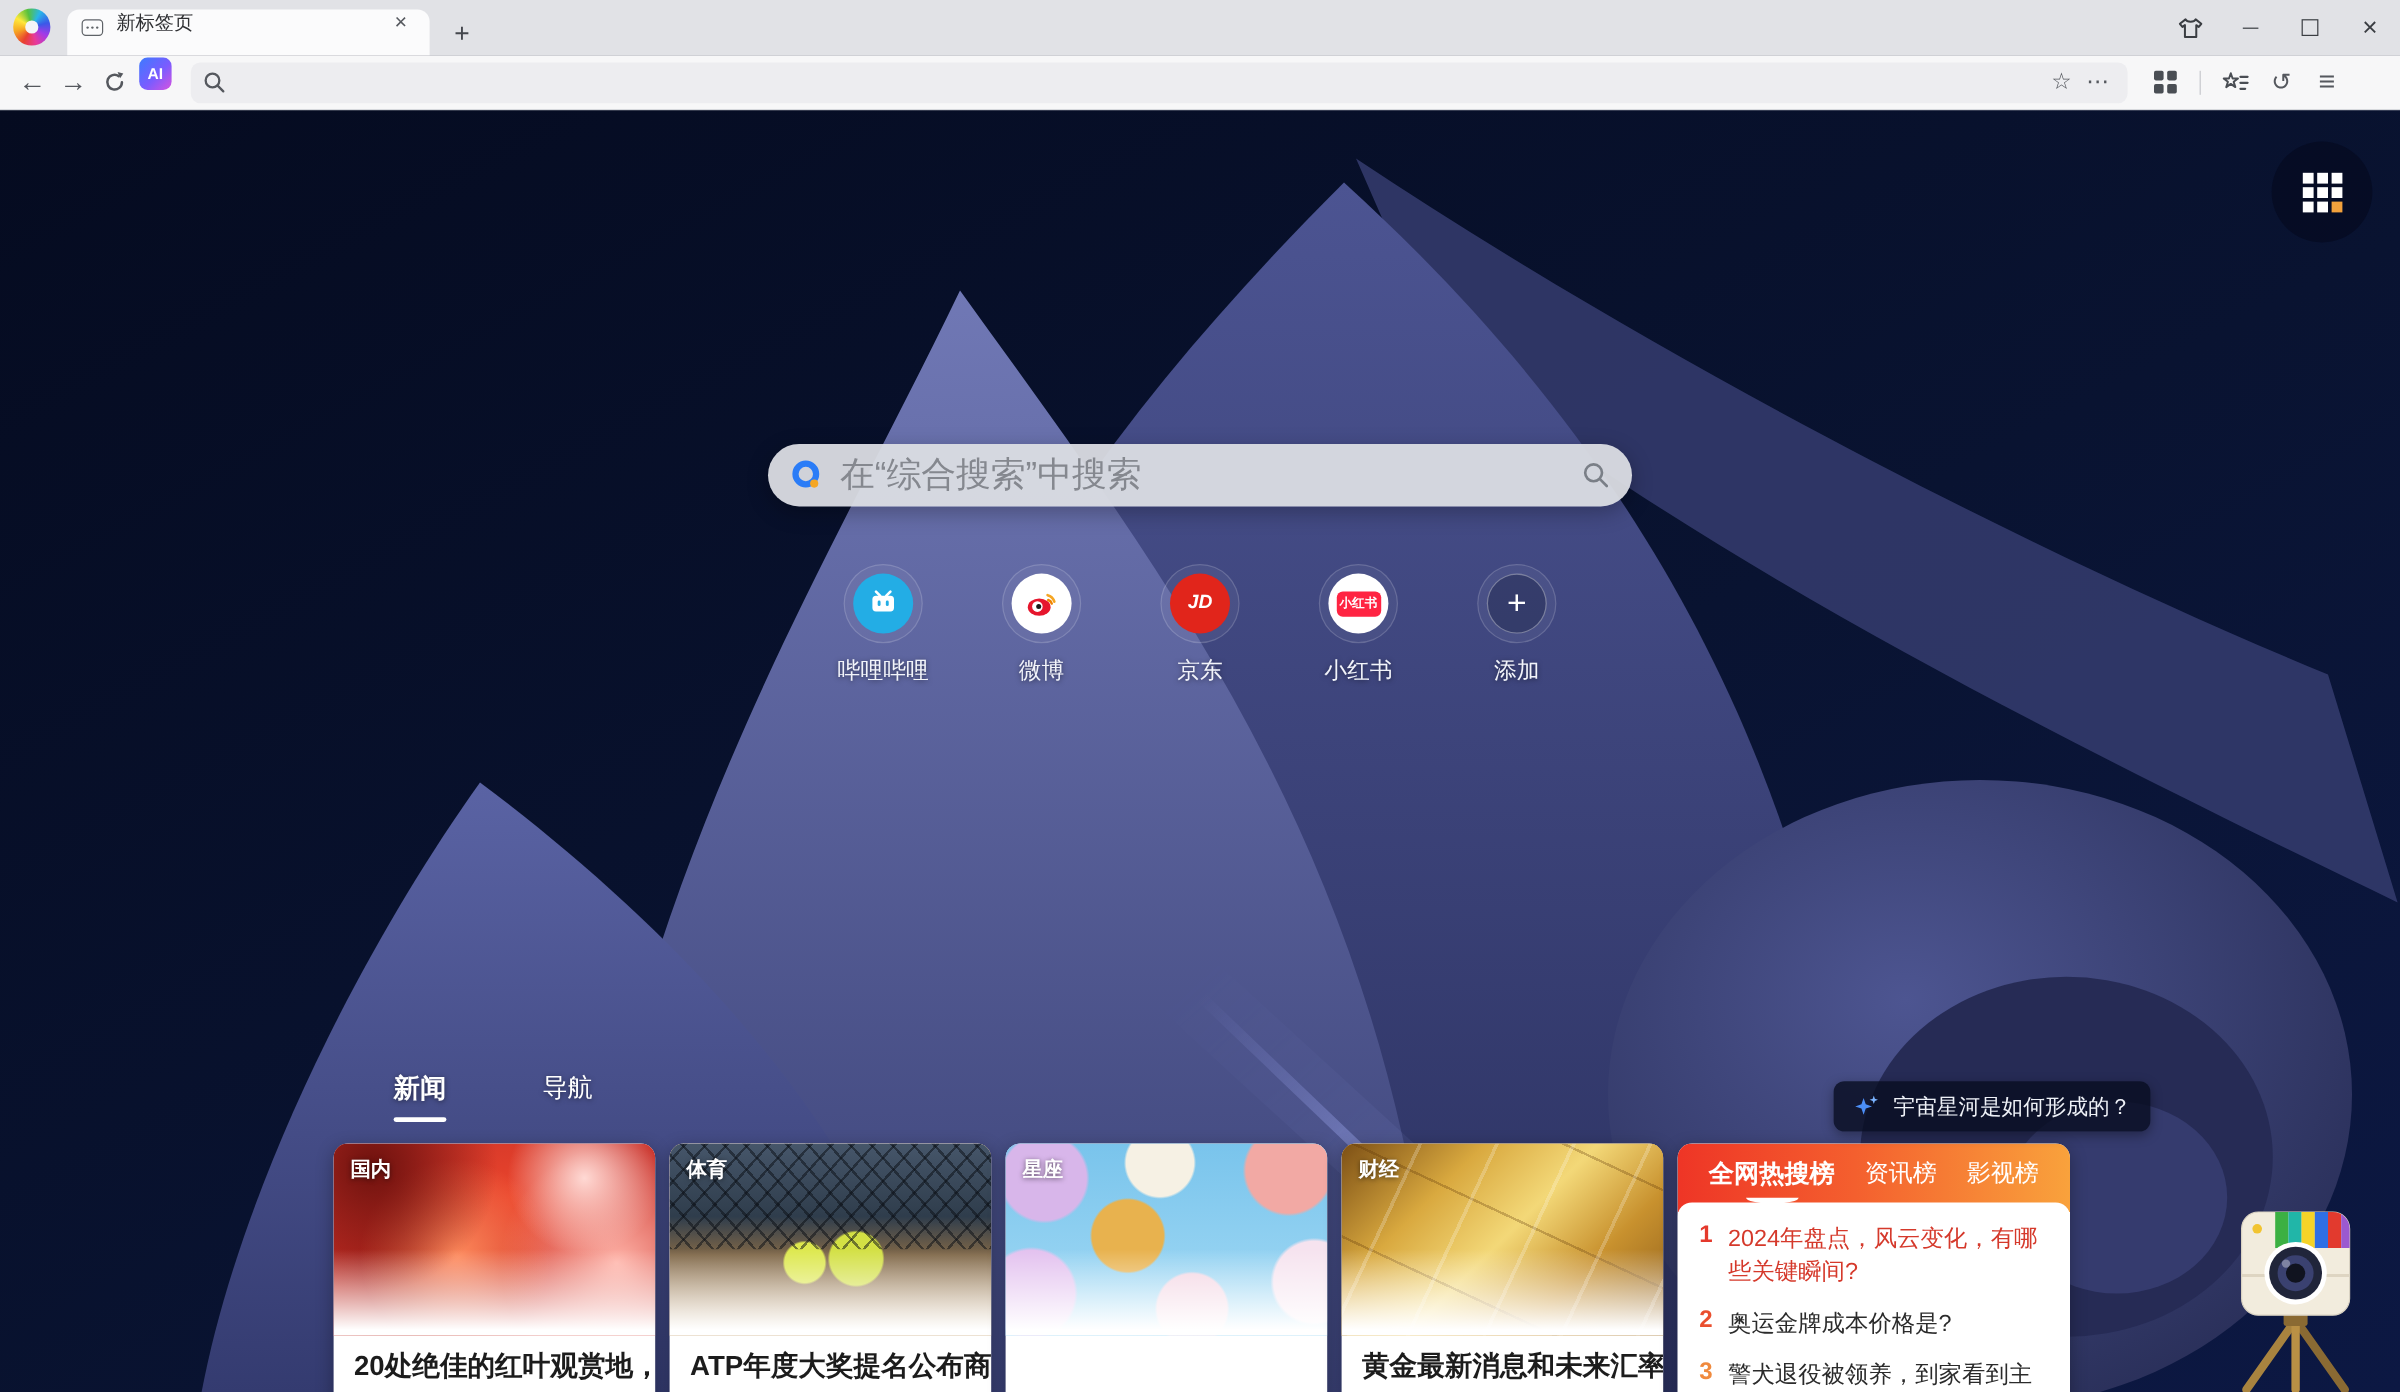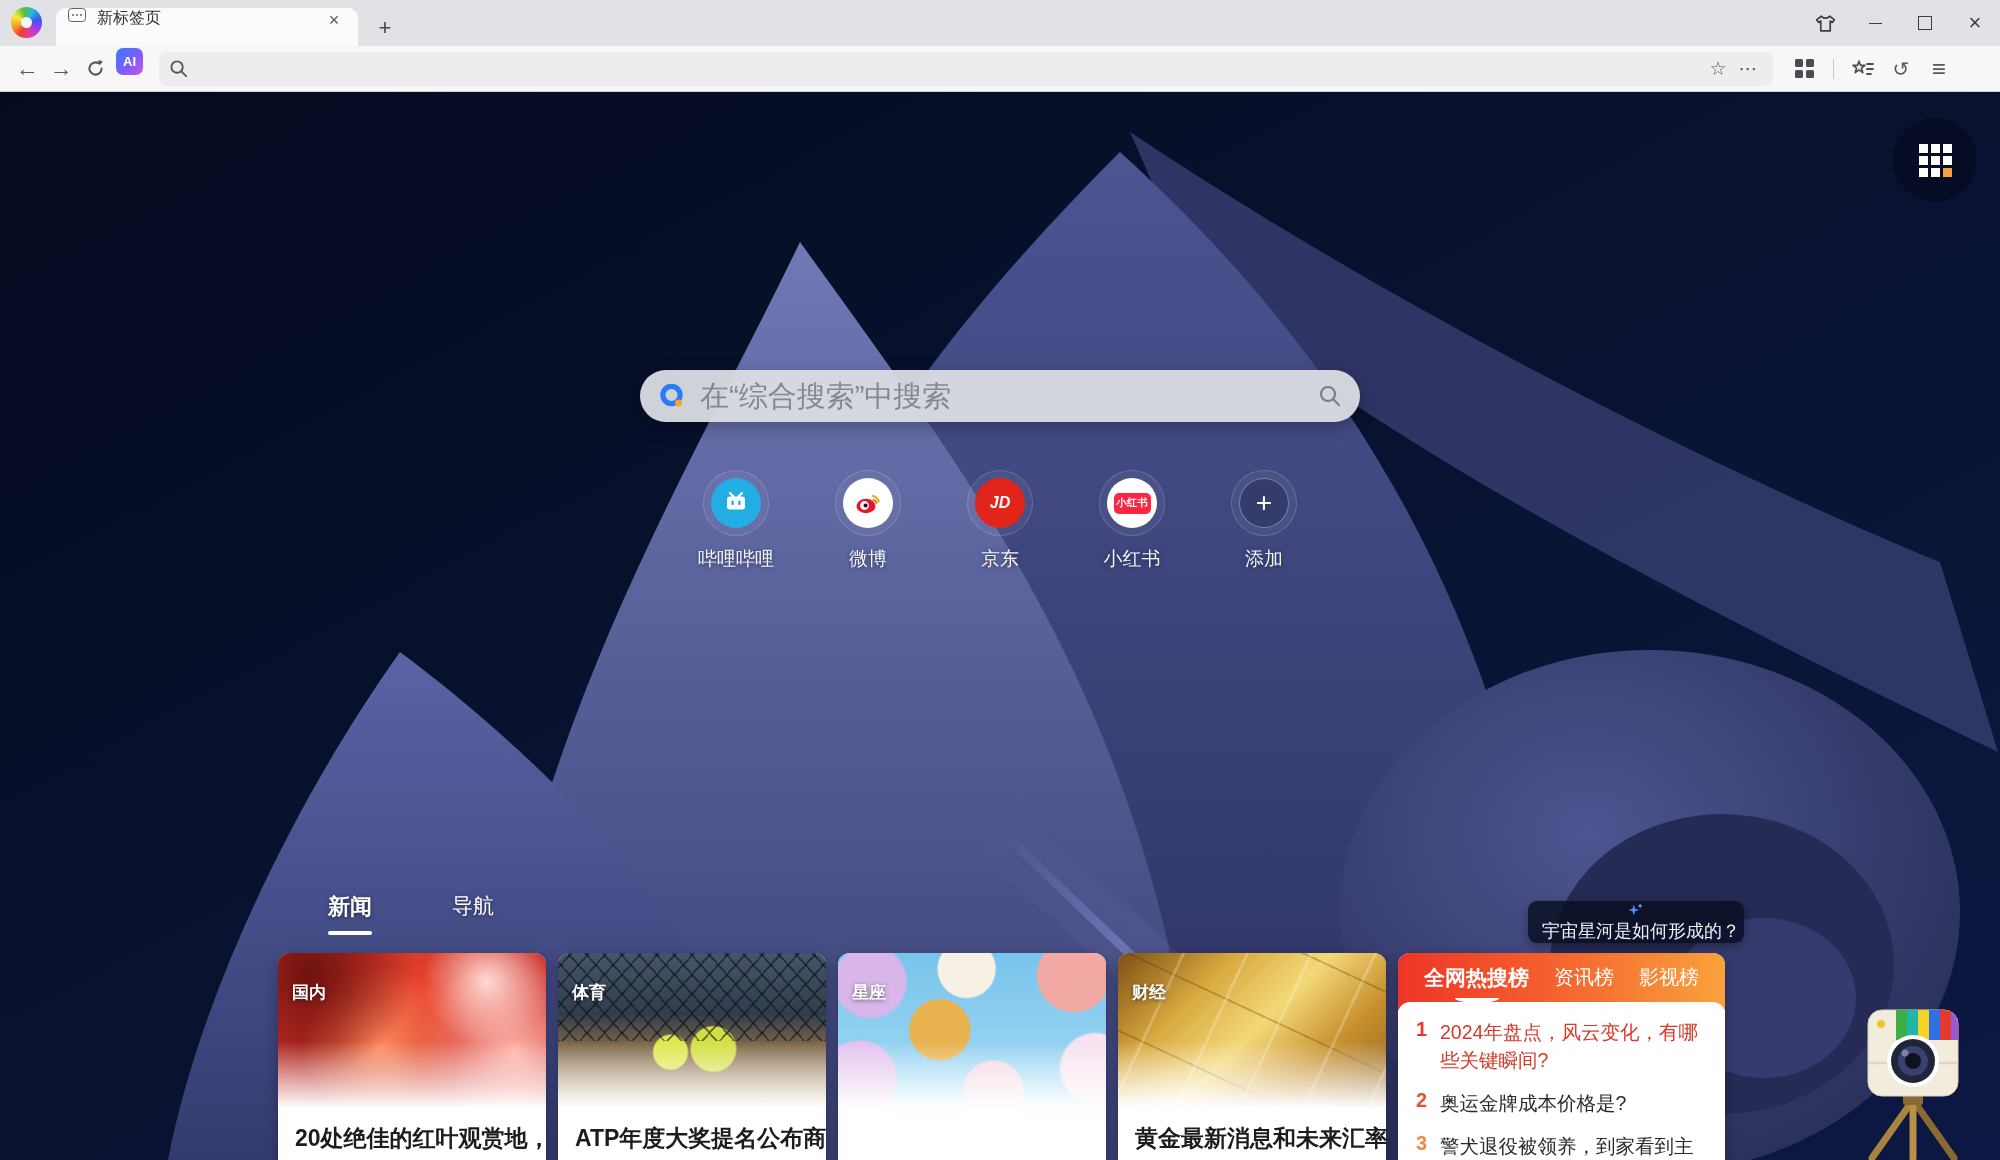--- a/index.html
+++ b/index.html
@@ -5,21 +5,21 @@
   * { margin:0; padding:0; box-sizing:border-box; }
   html,body { width:2000px; height:1160px; overflow:hidden; }
   body { font-family:"Liberation Sans","DejaVu Sans",sans-serif; background:#081027; position:relative; }
 
   
   .titlebar { position:absolute; top:0; left:0; width:2000px; height:46px; background:#e1e2e6; }
   .browser-logo { position:absolute; left:11px; top:7px; width:31px; height:31px; border-radius:50%;
     background:conic-gradient(from 210deg,#e8412f,#f6a623,#ffe93b,#58c13d,#29b6e8,#3a59e8,#a23ae8,#e83a9a,#e8412f); }
   .browser-logo::after { content:""; position:absolute; inset:10px; border-radius:50%; background:#f4f5f7; }
   .tab { position:absolute; left:56px; top:8px; width:302px; height:38px; background:#fbfbfc;
-    border-radius:10px 10px 0 0; display:flex; align-items:flex-start; padding:0 12px; }
+    border-radius:10px 10px 0 0; display:flex; align-items:flex-end; padding:16px 12px; }
   .tab-favicon { width:18px; height:14px; border:1.6px solid #5f6368; border-radius:3.5px;
     display:flex; align-items:center; justify-content:center; flex:none; }
   .tab-favicon::after { content:""; width:2px; height:2px; border-radius:50%; background:#5f6368;
     box-shadow:4px 0 #5f6368,-4px 0 #5f6368; }
   .tab-title { margin-left:11px; font-size:16px; color:#303134; flex:1; white-space:nowrap; overflow:hidden; }
   .icon-btn { display:flex; align-items:center; justify-content:center; cursor:pointer; color:#55585e; }
   .tab-close { width:24px; height:24px; border-radius:50%; font-size:18px; }
   .tab-close::after { content:"×"; }
   .newtab-btn { position:absolute; left:372px; top:15px; width:26px; height:26px; border-radius:50%; font-size:22px; color:#44474d; }
   .newtab-btn::after { content:"+"; }
@@ -92,21 +92,21 @@
   .sec-tab .lbl { text-shadow:0 1px 4px rgba(0,0,0,.5); }
   .sec-tab.active .lbl { font-weight:bold; font-size:22px; }
   .sec-underline { width:44px; height:4px; border-radius:2px; background:#fff; margin-top:9px; }
 
   .cards-row { position:absolute; left:278px; top:861px; width:1447px; height:240px; }
   .news-card { position:absolute; top:0; width:268px; height:240px; border-radius:12px; overflow:hidden;
     background:#fff; cursor:pointer; box-shadow:0 4px 14px rgba(0,0,0,.3); }
   .card-img { position:relative; width:100%; height:160px; }
   .card-img::after { content:""; position:absolute; inset:0;
     background:linear-gradient(180deg,rgba(255,255,255,0) 55%,#fff 97%); }
-  .card-tag { position:absolute; z-index:2; top:28px; left:14px; color:#fff; font-size:17px; font-weight:bold;
+  .card-tag { position:absolute; z-index:2; top:10px; left:14px; color:#fff; font-size:17px; font-weight:bold;
     text-shadow:0 1px 4px rgba(0,0,0,.55); }
   .card-title { padding:10px 17px 0; font-size:23px; font-weight:bold; color:#1c1c1c; line-height:1.35;
     white-space:nowrap; overflow:hidden; }
 
   .img-leaves { background-color:#c93028; background-image:
     radial-gradient(circle at 78% 18%, #ffd9d4 0%, rgba(255,217,212,0) 26%),
     radial-gradient(circle at 12% 12%, #6e120e 0%, rgba(110,18,14,0) 38%),
     radial-gradient(circle at 38% 58%, #ff8a5c 0%, rgba(255,138,92,0) 42%),
     radial-gradient(circle at 88% 62%, #ffb3a8 0%, rgba(255,179,168,0) 38%),
     radial-gradient(circle at 55% 28%, #ea452c 0%, rgba(234,69,44,0) 50%),
@@ -143,22 +143,22 @@
     border-bottom:5px solid #fff; border-radius:50%; }
   .hot-body { position:relative; margin-top:-8px; background:#fff; border-radius:12px 12px 0 0;
     padding:16px 18px 0; }
   .hot-item { display:flex; margin-bottom:15px; cursor:pointer; }
   .hot-rank { width:24px; flex:none; font-weight:bold; font-size:20px; }
   .r1 { color:#e4392c; } .r2 { color:#ea4f2e; } .r3 { color:#f08a3e; }
   .hot-text { flex:1; font-size:19.5px; line-height:28px; color:#2b2b2b; }
   .hot-item.hl .hot-text { color:#d5392b; }
 
   .assistant-bubble { position:absolute; left:1528px; top:809px; height:42px; border-radius:9px;
-    background:rgba(9,14,33,.82); display:flex; align-items:center; padding:0 4px; cursor:pointer;
-    box-shadow:0 3px 10px rgba(0,0,0,.35);flex-direction:column; }
+    background:rgba(9,14,33,.82); display:flex; align-items:center; padding:0 16px; cursor:pointer;
+    box-shadow:0 3px 10px rgba(0,0,0,.35); }
   .bubble-text { margin-left:10px; font-size:18px; color:#eef1f7; }
 
   .camera-widget { position:absolute; left:1848px; top:913px; width:124px; height:155px; cursor:pointer; }
 </style>
 </head>
 <body>
 
 <div class="titlebar">
   <div class="browser-logo"></div>
   <div class="tab">

